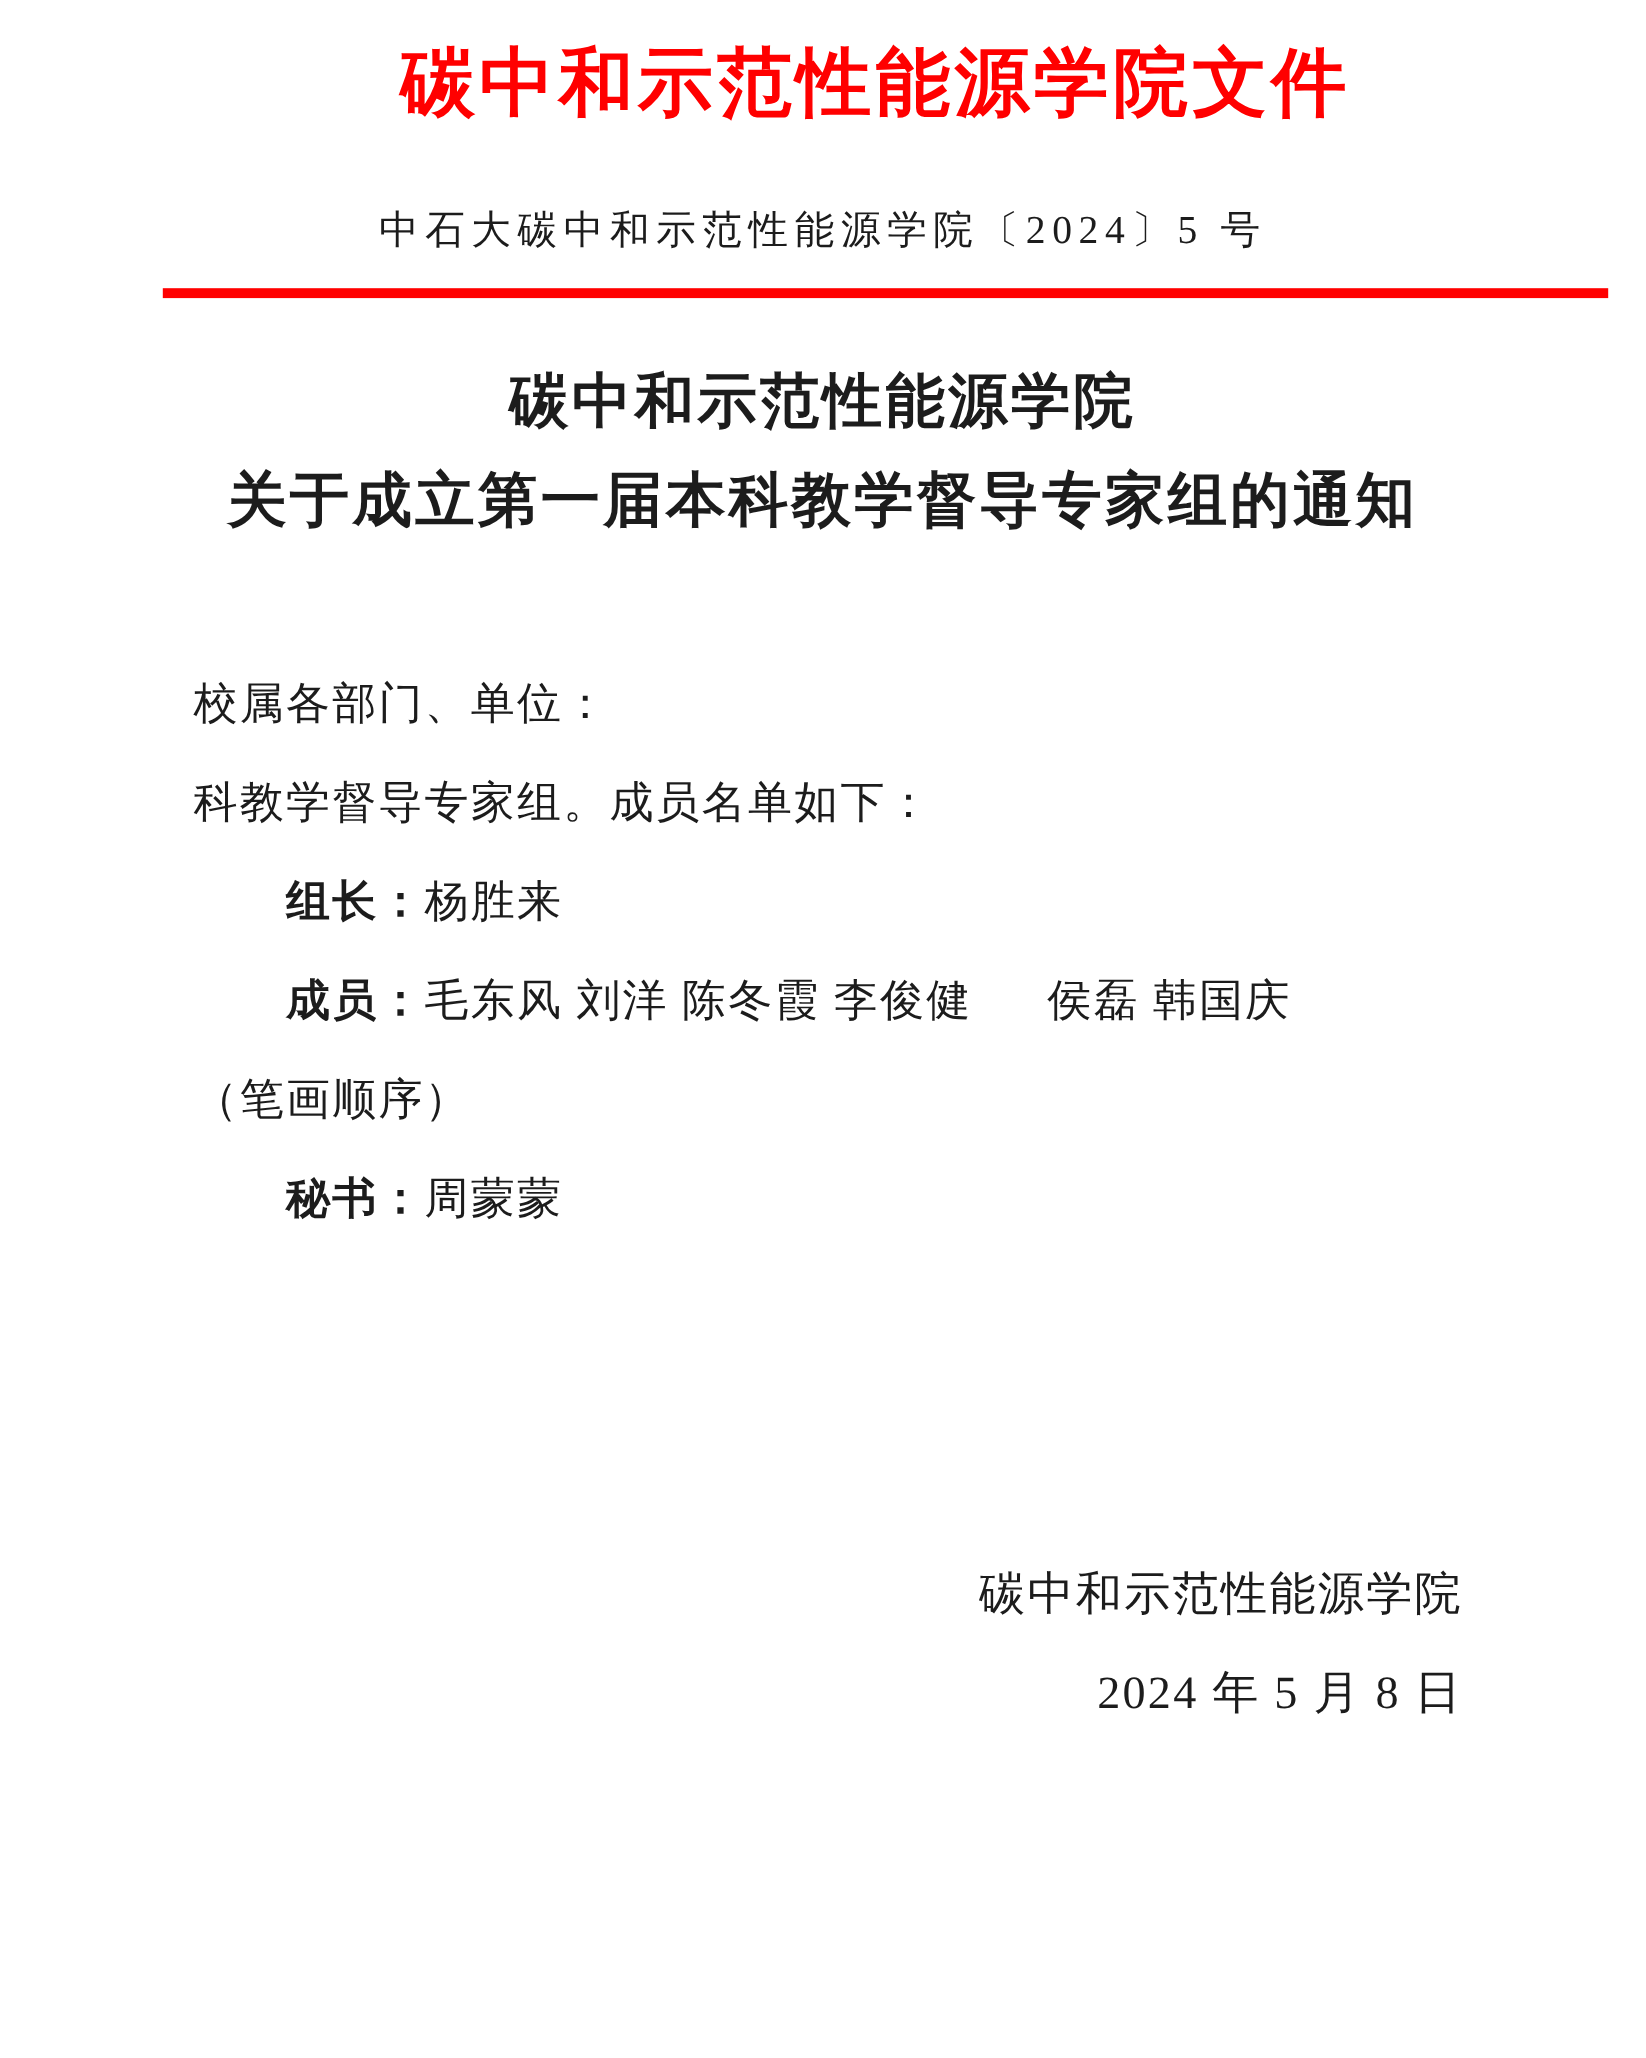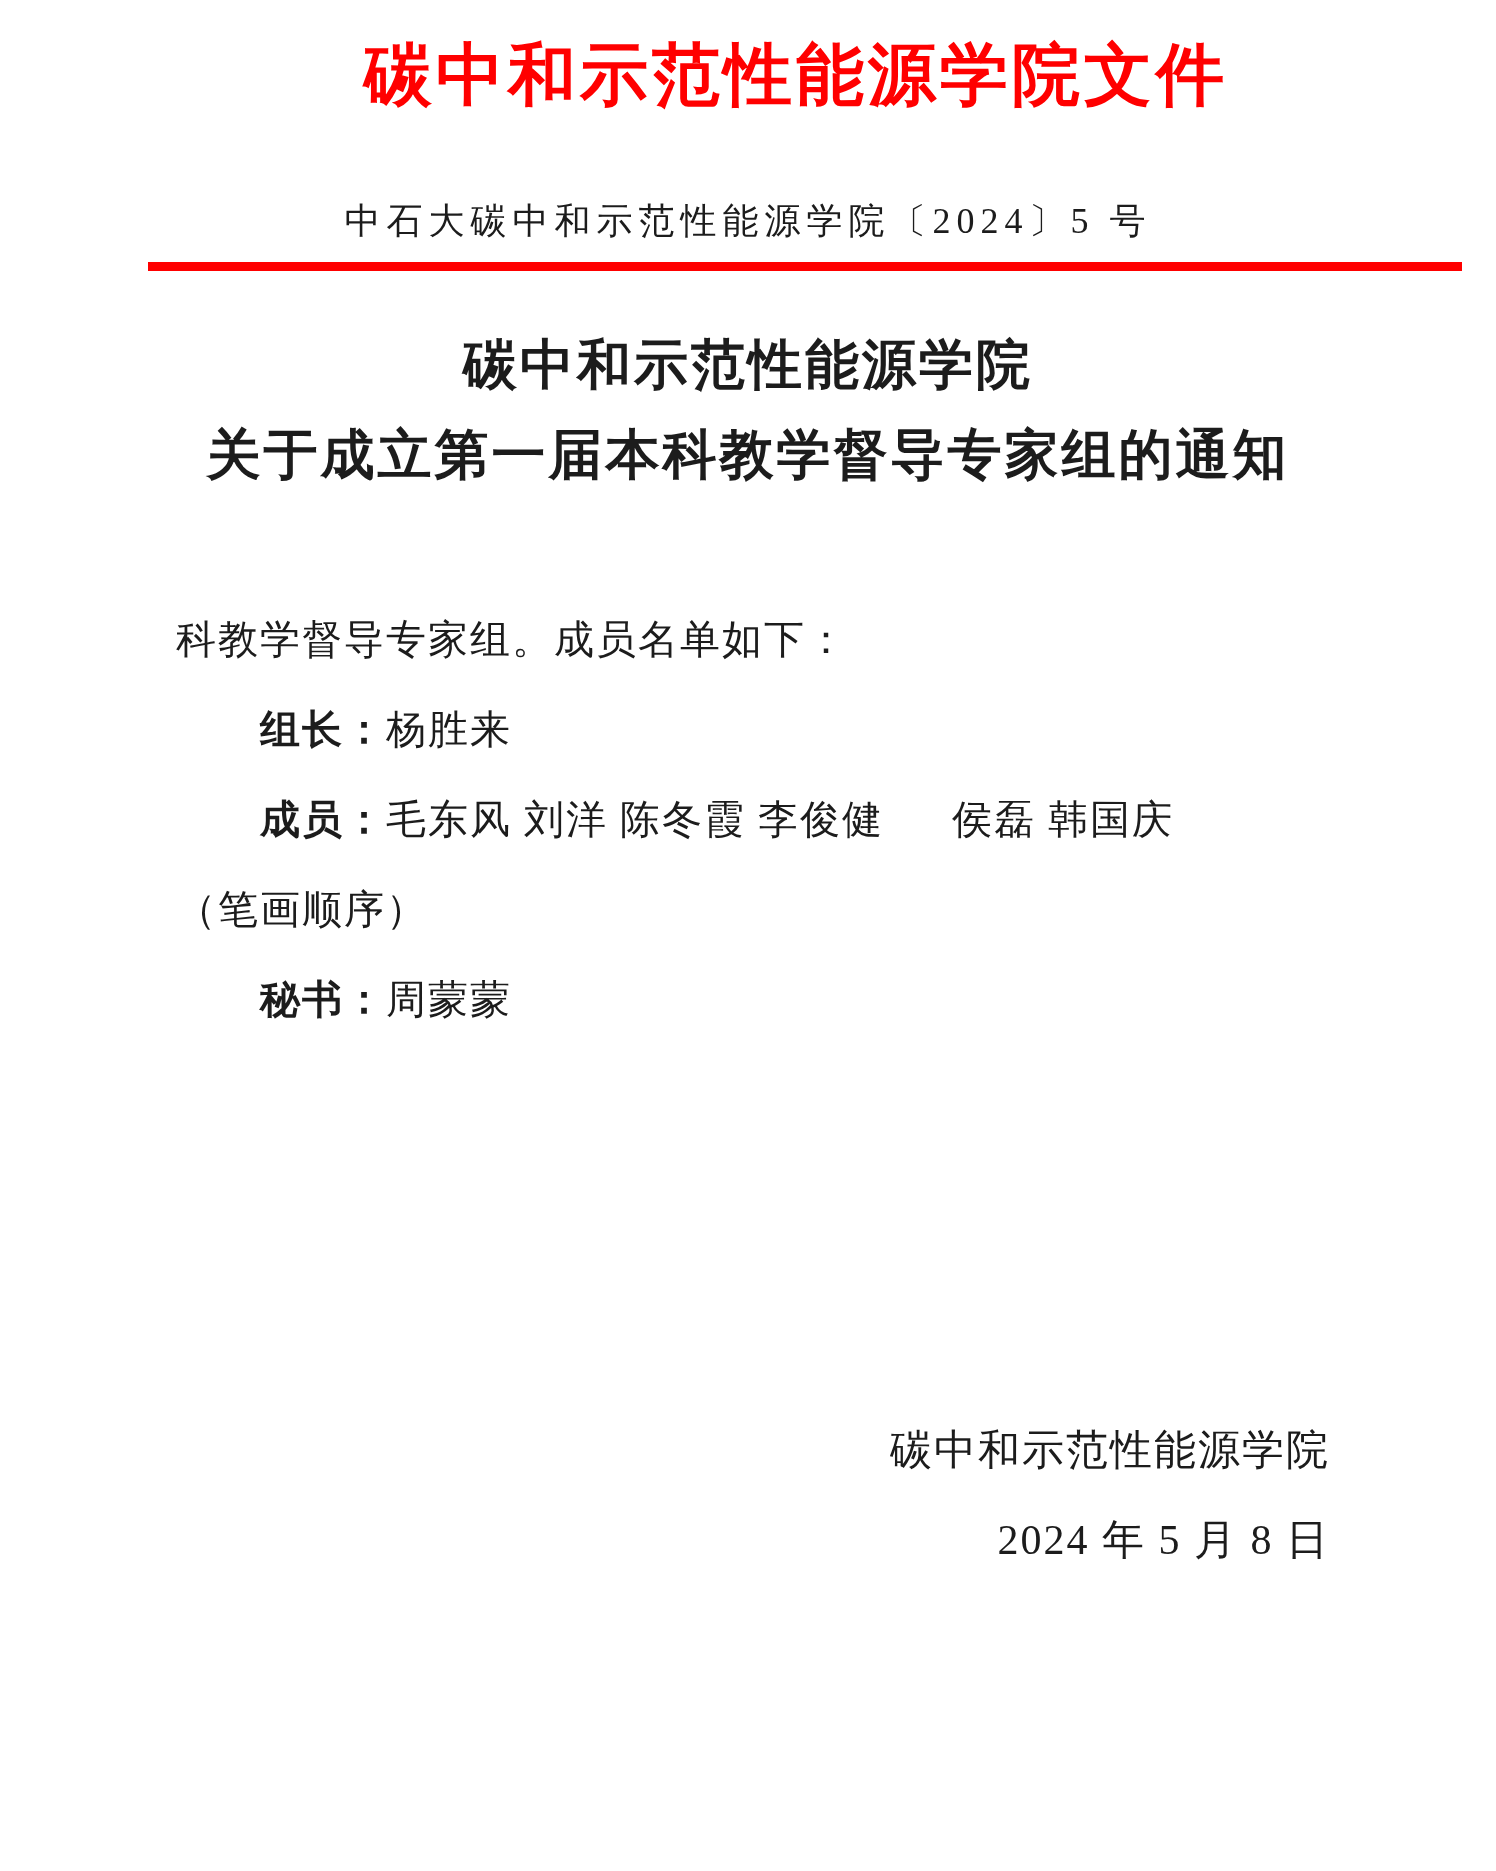--- a/index.html
+++ b/index.html
@@ -33,21 +33,20 @@
   .doc-number {
     position: absolute;
     top: 190px;
     left: 0;
     width: 100%;
     text-align: center;
     font-size: 36px;
     letter-spacing: 6px;
     line-height: 1.1;
     white-space: nowrap;
-    margin-top: 12px;
   }
   .red-divider {
     position: absolute;
     top: 262px;
     left: 148px;
     width: 1314px;
     height: 9px;
     background: #ff0000;
   }
   .doc-title {
@@ -109,20 +108,21 @@
   <div class="doc-number">中石大碳中和示范性能源学院〔2024〕5 号</div>
 
   <div class="red-divider"></div>
 
   <div class="doc-title">
     <div>碳中和示范性能源学院</div>
     <div>关于成立第一届本科教学督导专家组的通知</div>
   </div>
 
   <div class="body-block">
+    <div class="line">校属各部门、单位：</div>
     <div class="line">科教学督导专家组。成员名单如下：</div>
     <div class="line indent"><span class="label">组长：</span><span>杨胜来</span></div>
     <div class="line indent"><span class="label">成员：</span><span class="member">毛东风</span><span class="member">刘洋</span><span class="member">陈冬霞</span><span class="member">李俊健</span><span class="member wide-gap">侯磊</span><span class="member">韩国庆</span></div>
     <div class="line">（笔画顺序）</div>
     <div class="line indent"><span class="label">秘书：</span><span>周蒙蒙</span></div>
   </div>
 
   <div class="footer-block">
     <div>碳中和示范性能源学院</div>
     <div>2024 年 5 月 8 日</div>

